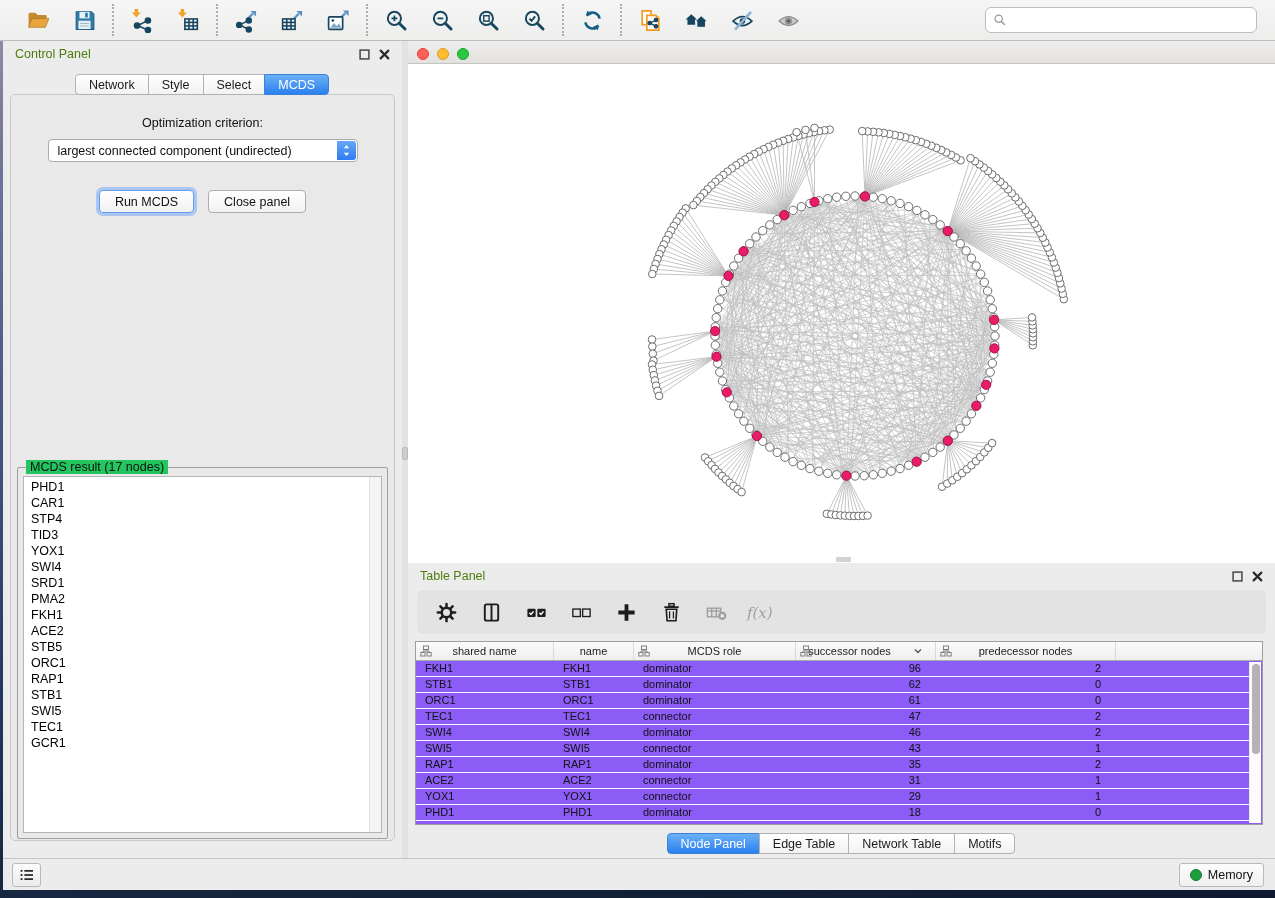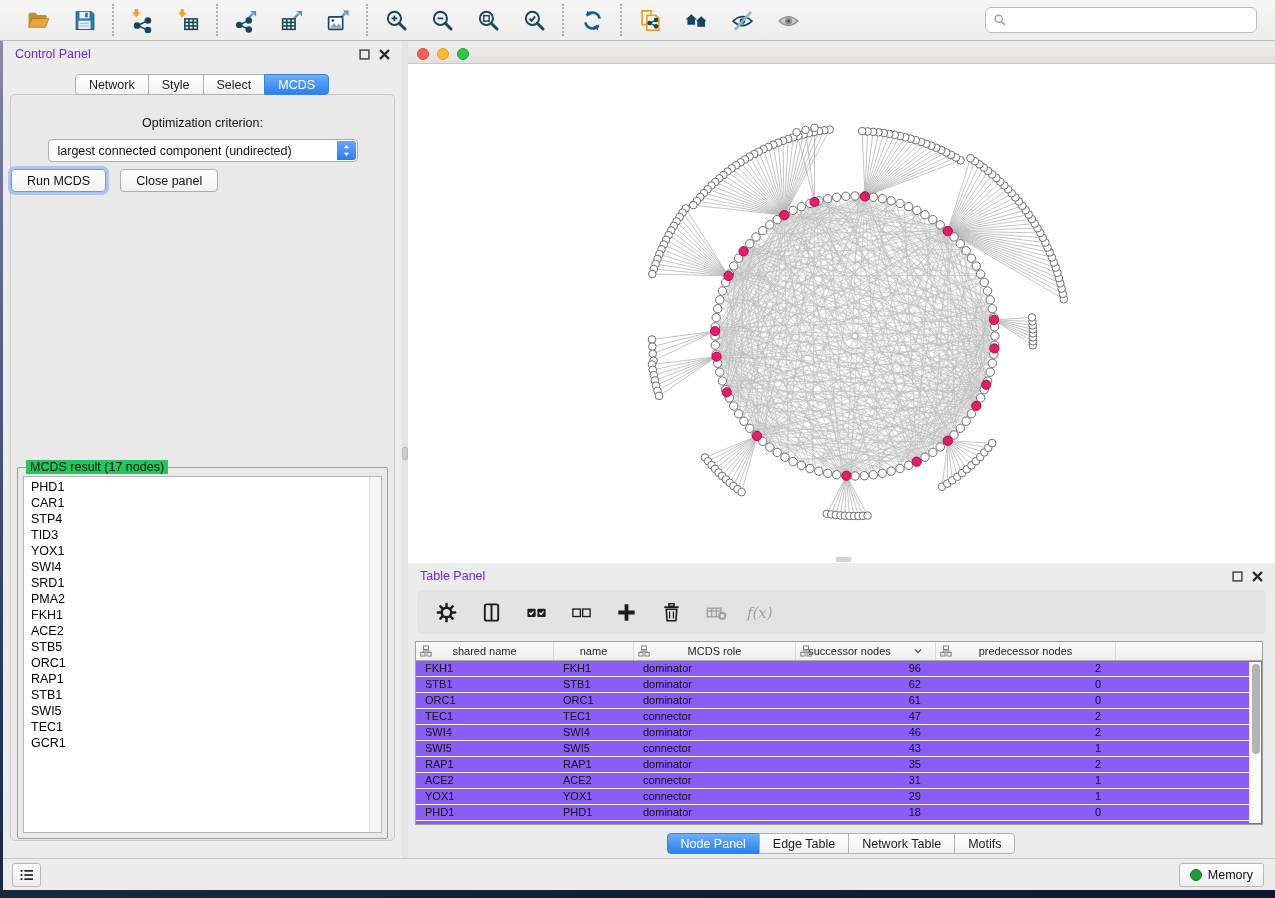--- a/index.html
+++ b/index.html
@@ -12,42 +12,42 @@
   .tgroup{display:flex;align-items:center;gap:16px;padding:0 13px;}
   .tsep{width:0;height:32px;border-left:2px dotted #aeaeae;}
   .ticon{width:30px;height:30px;display:flex;align-items:center;justify-content:center;cursor:default;}
   .ticon svg{width:25px;height:25px;}
   .toolbar-search{margin-left:auto;margin-right:8px;width:272px;height:26px;border:1px solid #bdbdbd;
     border-radius:6px;background:#fff;display:flex;align-items:center;padding:0 7px;gap:4px;}
   .toolbar-search svg{width:14px;height:14px;}
   .toolbar-search input{border:none;outline:none;flex:1;font-size:12px;background:transparent;font-family:inherit;}
 
   .control-panel{position:absolute;left:3px;top:41px;width:399px;height:817px;background:#ececec;}
-  .panel-header{height:26px;display:flex;align-items:center;padding:0 12px;font-size:12.5px;color:#6d28d9;}
+  .panel-header{height:26px;display:flex;align-items:center;padding:0 12px;font-size:12.5px;color:#4d7c0f;}
   .win-controls{margin-left:auto;display:flex;gap:9px;align-items:center;}
   .win-controls svg{width:11px;height:11px;}
 
   .tabs-row{position:absolute;left:0;right:0;display:flex;justify-content:center;height:21px;z-index:3;}
   .tab{border:1px solid #b2b2b2;background:linear-gradient(#ffffff,#f2f2f2);padding:0 13px;font-size:12.5px;
     display:flex;align-items:center;margin-left:-1px;color:#1c1c1c;white-space:nowrap;}
   .tab:first-child{border-radius:4px 0 0 4px;}
   .tab:last-child{border-radius:0 4px 4px 0;}
   .tab.active{background:linear-gradient(#6cb0f7,#2a80ef);color:#fff;border-color:#3c82d8;}
   .cp-tabs{top:33px;}
 
   .cp-tabpanel{position:absolute;left:7px;width:385px;top:53px;height:747px;background:#e9e9e9;
     border:1px solid #c9c9c9;border-radius:5px;}
   .opt-label{margin-top:21px;text-align:center;font-size:12.5px;color:#111;}
   .criterion{position:relative;margin:9px auto 0;width:310px;height:23px;background:#fff;
     border:1px solid #ababab;border-radius:4px;font-size:12.5px;display:flex;align-items:center;
     padding:0 26px 0 9px;color:#111;}
   .stepper{position:absolute;right:1px;top:1px;bottom:1px;width:19px;border-radius:0 3px 3px 0;
     background:linear-gradient(#66a7f8,#2e7cf2);display:flex;align-items:center;justify-content:center;}
   .stepper svg{width:9px;height:15px;}
-  .btn-row{margin-top:7px;display:flex;gap:14px;}
+  .btn-row{margin-top:28px;display:flex;justify-content:center;gap:14px;}
   .btn{height:23px;padding:0 15px;border-radius:4px;border:1px solid #adadad;
     background:linear-gradient(#ffffff,#f2f2f2);font-size:12.5px;color:#111;display:flex;align-items:center;}
   .btn.focused{border-color:#5f9df2;box-shadow:0 0 0 3px rgba(120,170,245,.55);}
 
   .fieldset{position:absolute;left:6px;width:371px;top:372px;height:372px;border:1px solid #9f9f9f;
     border-radius:2px;}
   .fieldset-legend{position:absolute;top:-8px;left:8px;background:#22c55e;padding:0 4px;font-size:12.5px;color:#111;}
   .mcds-list{position:absolute;left:5px;right:5px;top:8px;bottom:5px;background:#fff;border:1px solid #b5b5b5;
     overflow:hidden;}
   .mcds-scroll{position:absolute;top:0;bottom:0;right:0;width:12px;background:#f5f5f5;border-left:1px solid #e0e0e0;}

